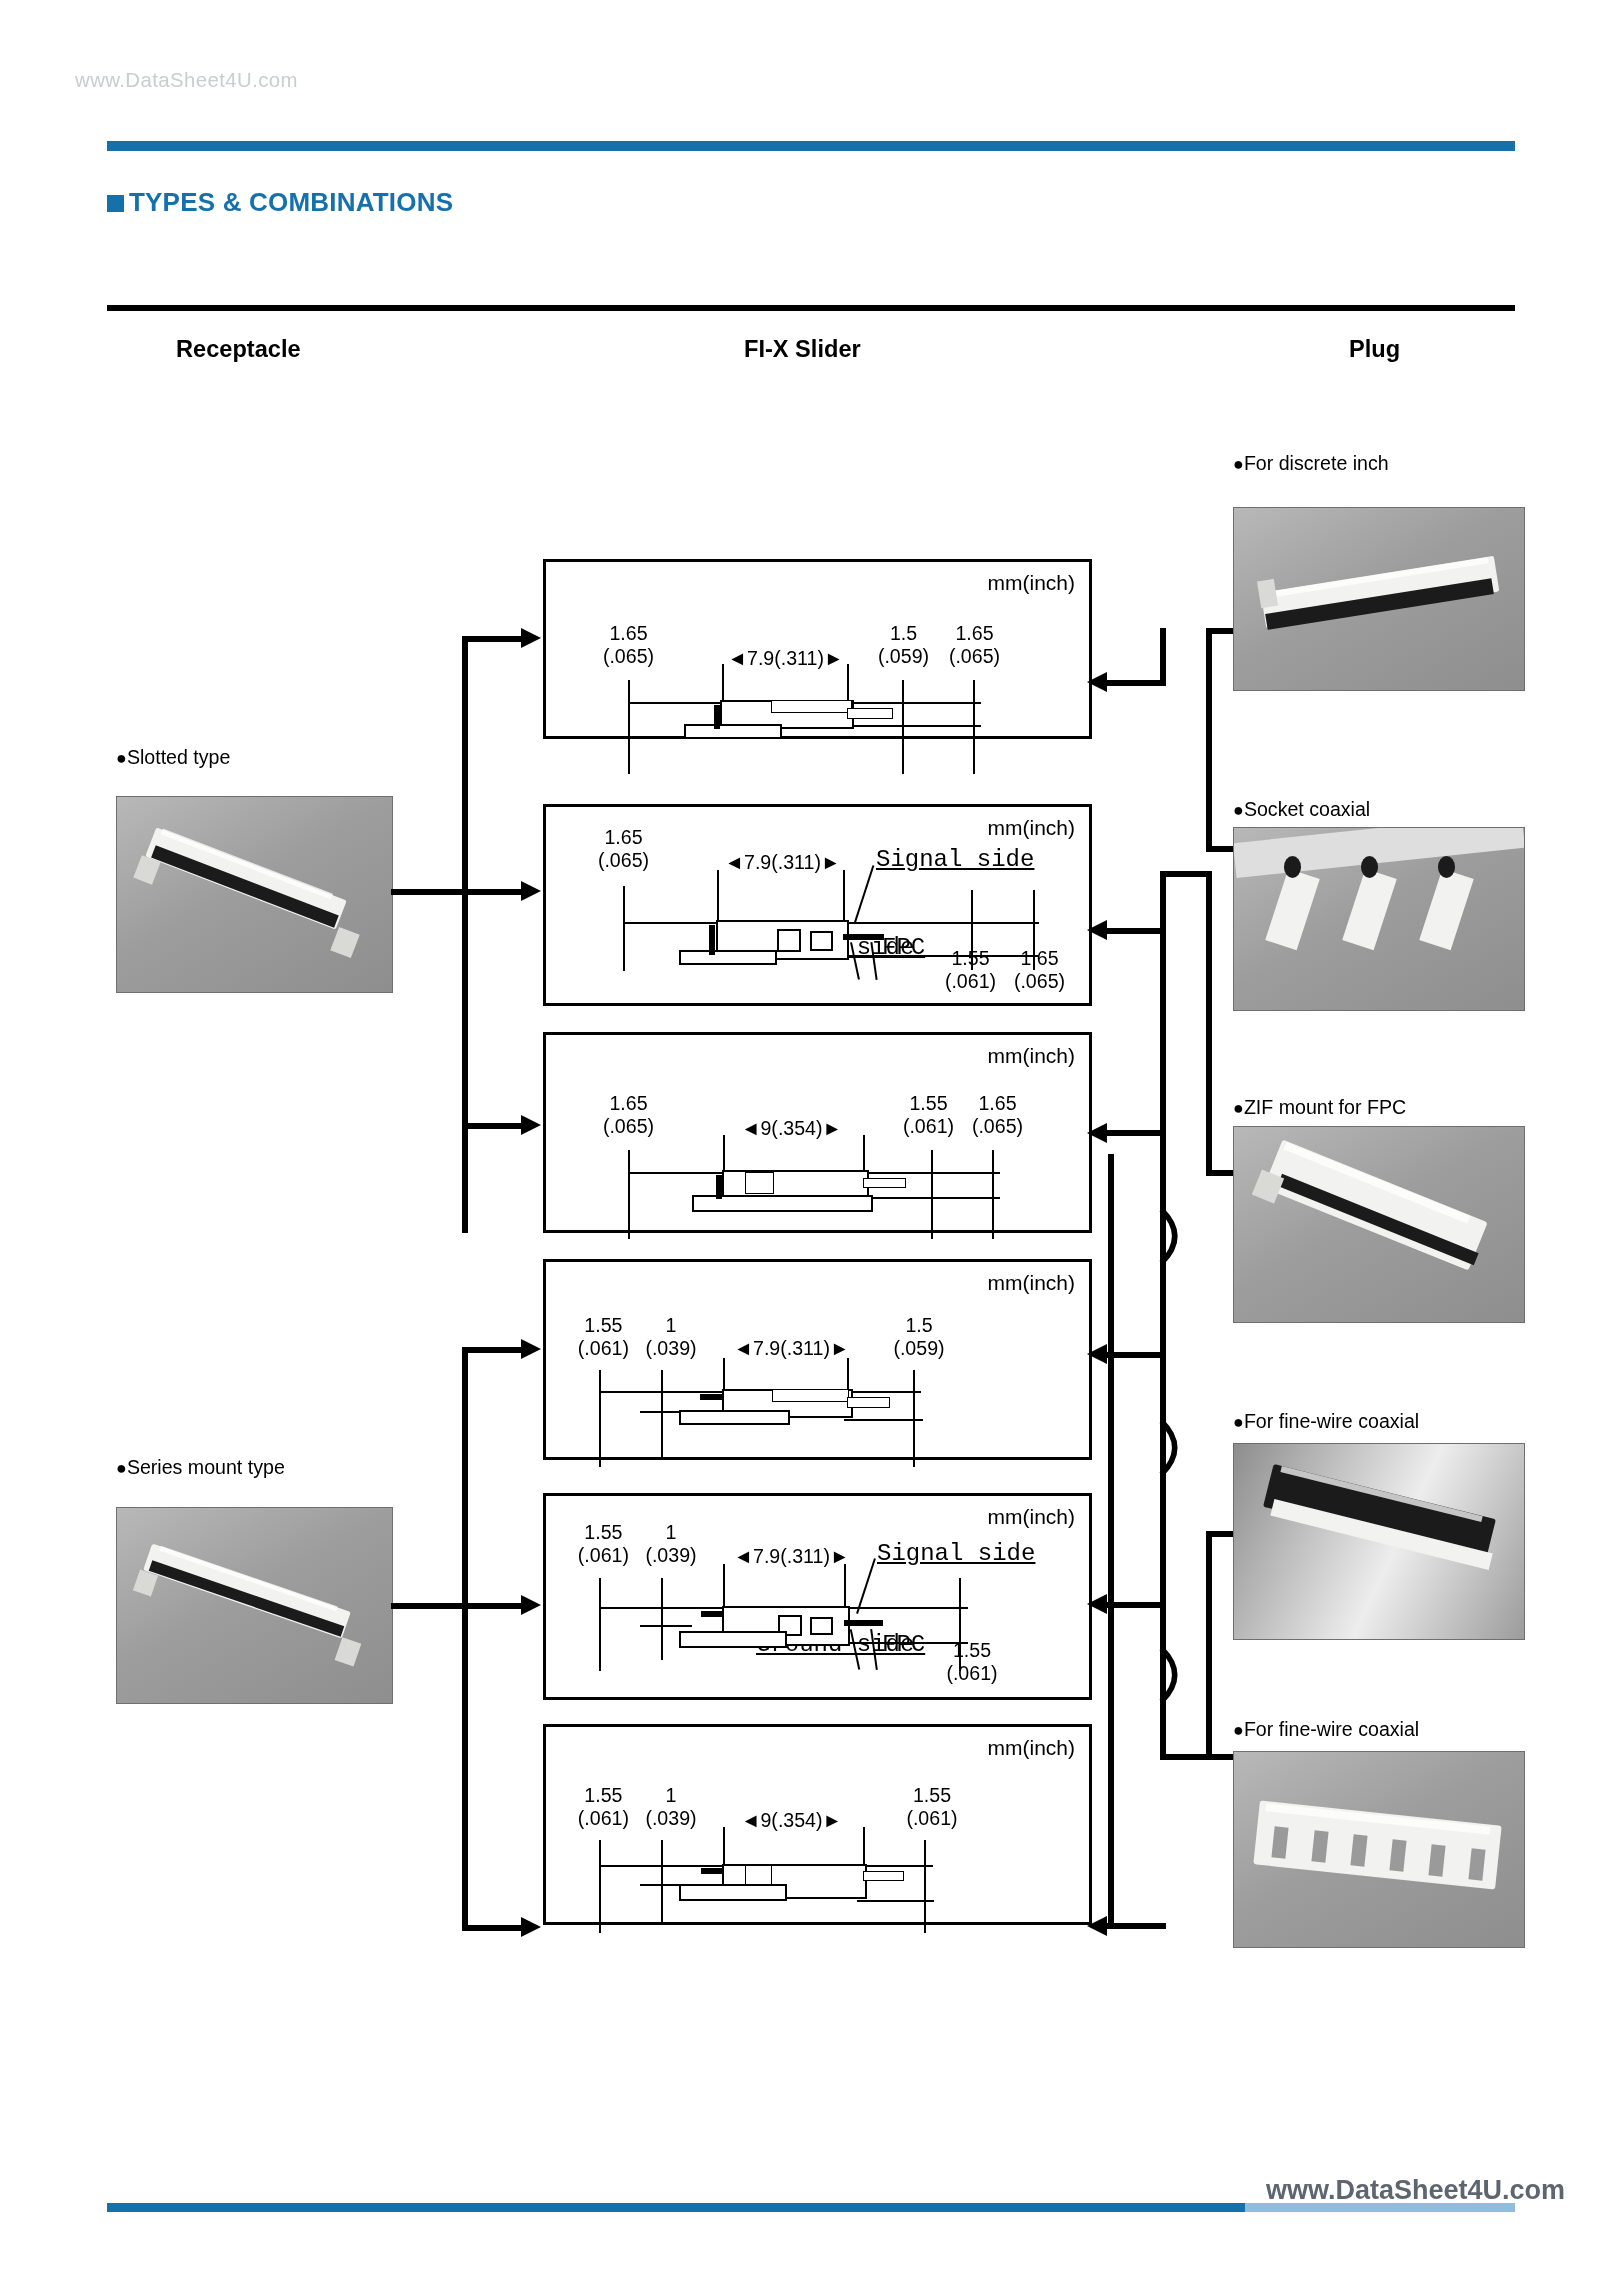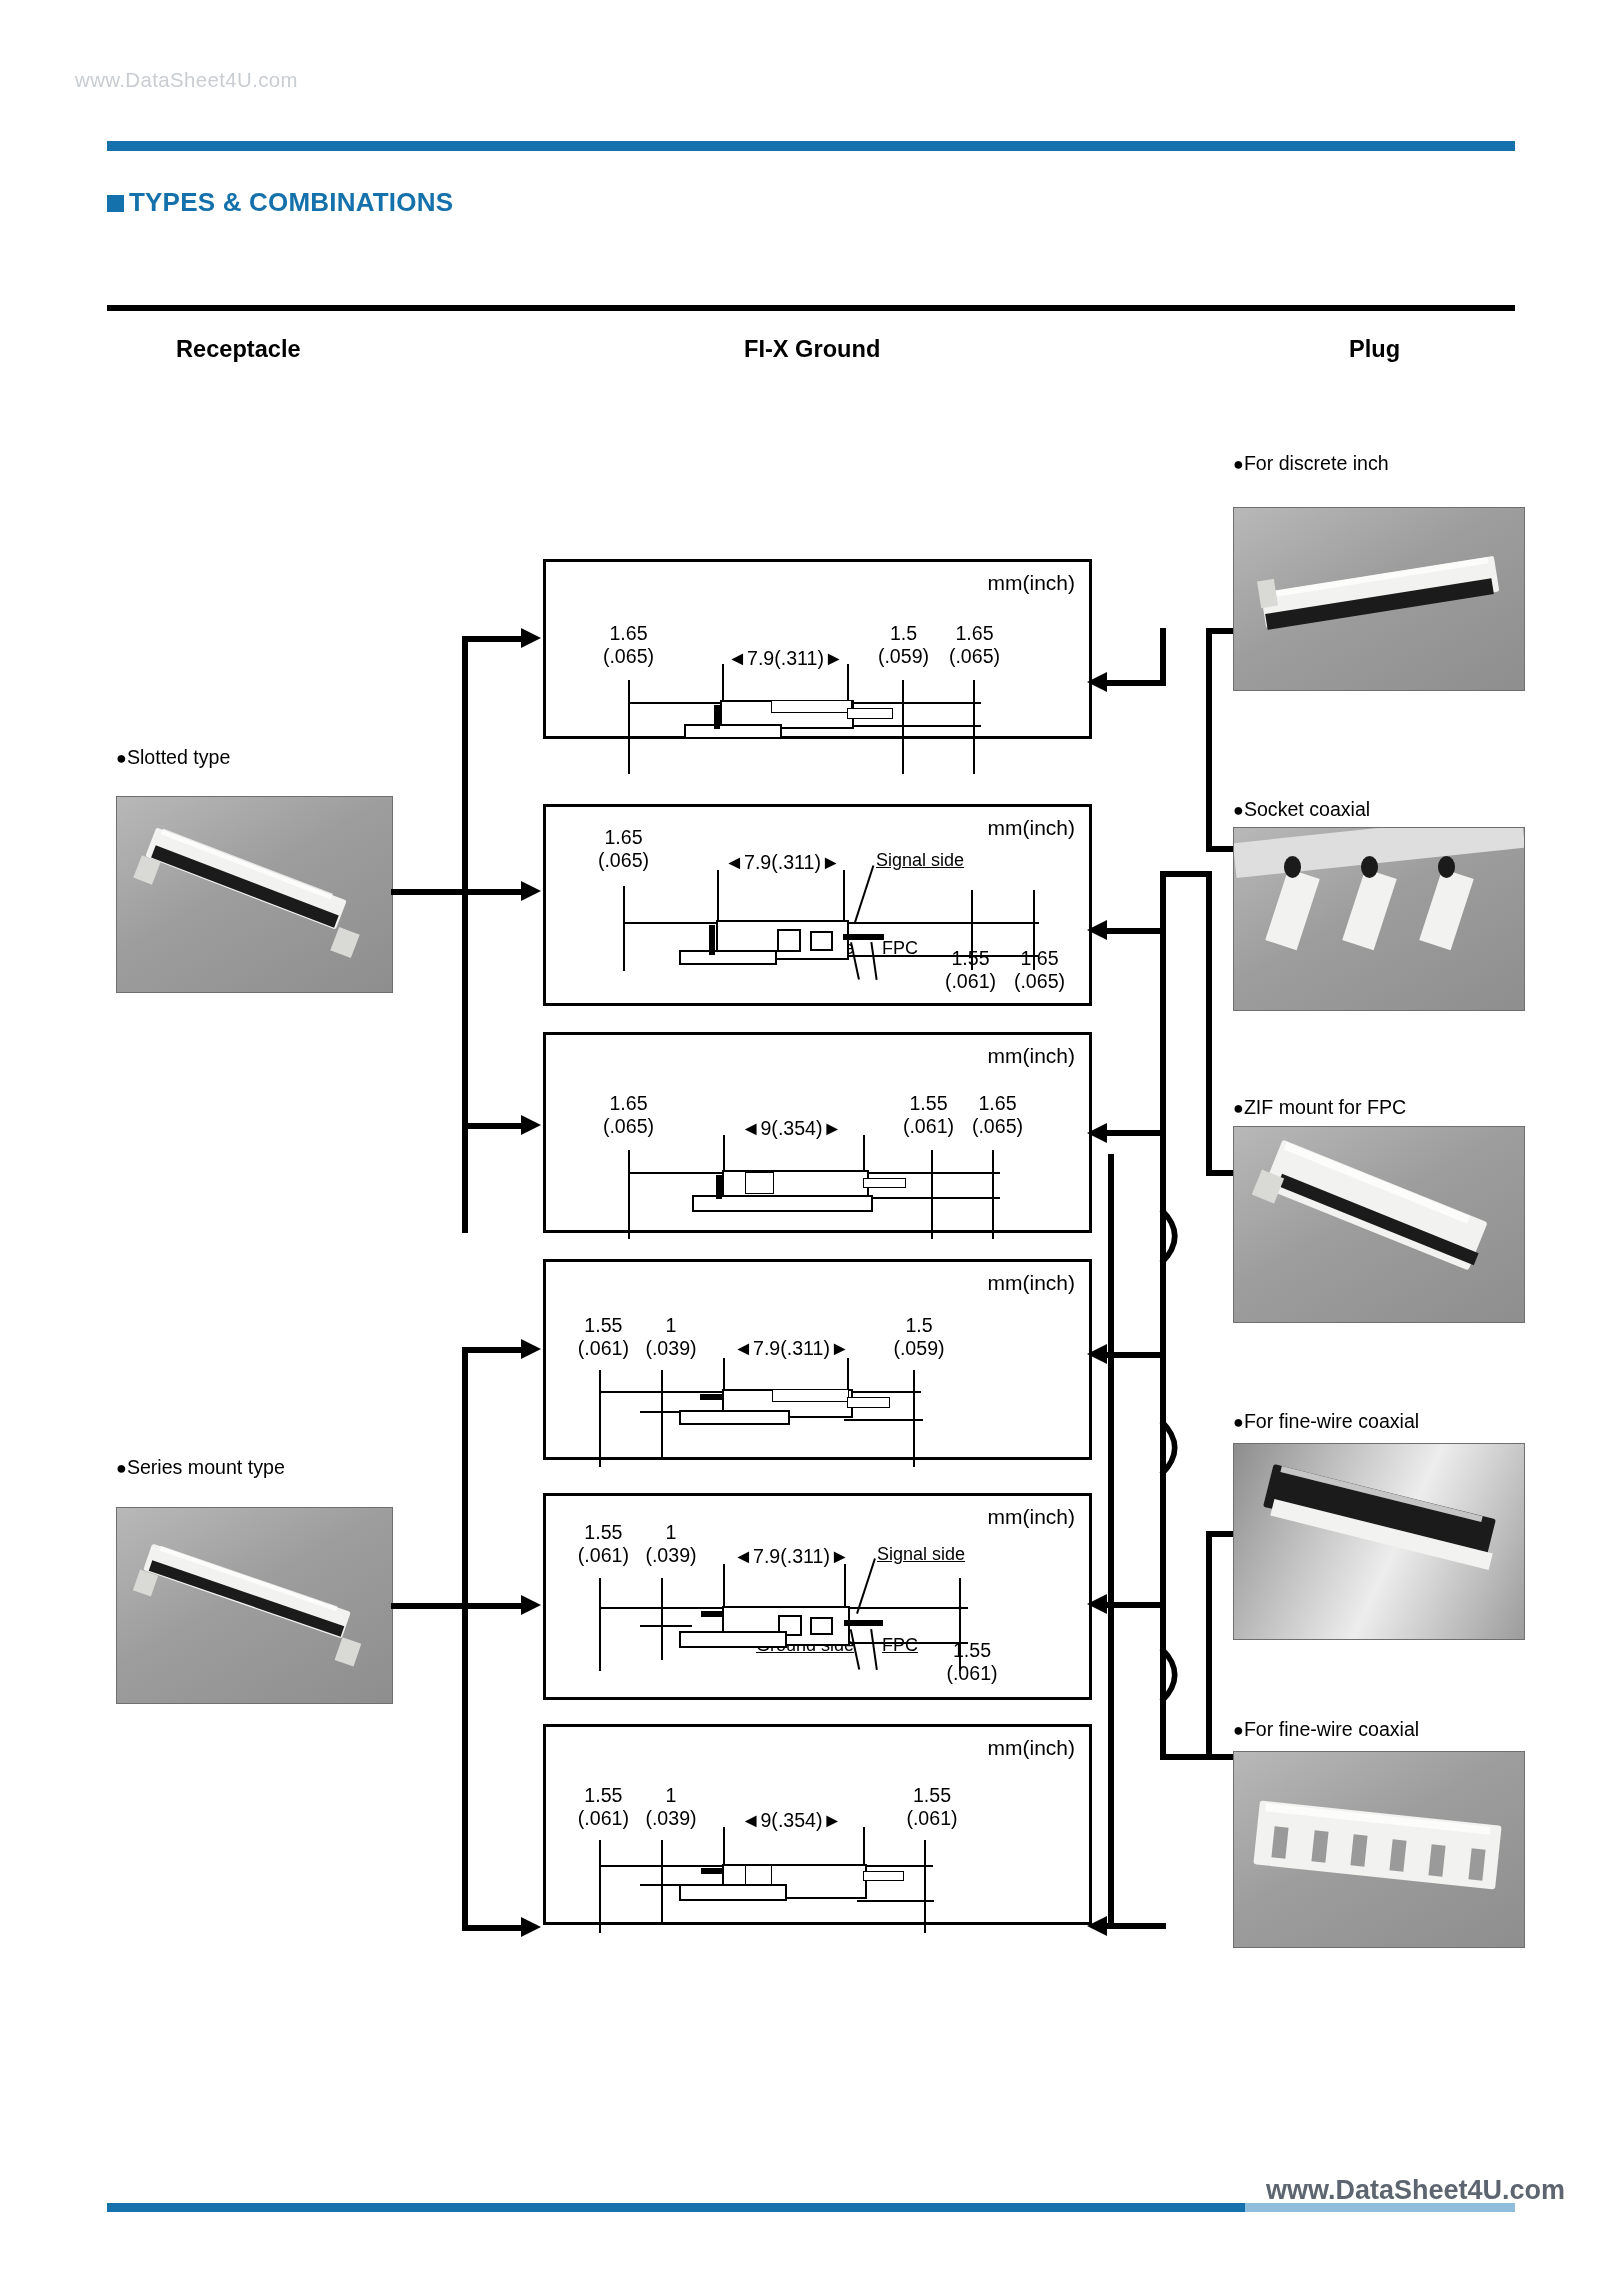--- a/index.html
+++ b/index.html
@@ -34,21 +34,21 @@
   
   .photo{background:linear-gradient(150deg,#b8b8b8 0%,#9d9d9d 45%,#8e8e8e 100%);
          border:0.8px solid #6f6f6f;overflow:hidden;position:absolute;}
   .photo .body{position:absolute;background:#f2f2f0;}
   .photo .dark{position:absolute;background:#1b1b1b;}
   .photo .mid{position:absolute;background:#d9d9d6;}
   .photo .hl{position:absolute;background:#ffffff;opacity:.75;}
 
   
   .dbox{position:absolute;border:3.1px solid #000;background:#fff;}
-  .dlabel{position:absolute;font-size:18px;white-space:pre;line-height:22px;}
+  .dlabel{position:absolute;font-size:24px;white-space:pre;line-height:22px;font-family:Liberation Mono, monospace;}
   .unit{position:absolute;font-size:21px;right:14px;top:9.4px;}
   .dim-num{position:absolute;font-size:19.6px;text-align:center;line-height:23px;white-space:pre;}
 
   
   .vline{position:absolute;background:#000;width:1.6px;}
   .hline{position:absolute;background:#000;height:1.6px;}
   .thick{position:absolute;background:#000;}
 
   
   .flow{position:absolute;background:#000;}
@@ -59,21 +59,21 @@
 </style>
 </head>
 <body>
 
 <div class="abs" id="watermark-top">www.DataSheet4U.com</div>
 <div class="abs" id="top-rule"></div>
 <div class="abs" id="section-heading"><span class="sq"></span><span>TYPES &amp; COMBINATIONS</span></div>
 <div class="abs" id="col-rule"></div>
 
 <div class="abs col-title" id="title-receptacle">Receptacle</div>
-<div class="abs col-title" id="title-series">FI-X Ground</div>
+<div class="abs col-title" id="title-series">FI-X Slider</div>
 <div class="abs col-title" id="title-plug">Plug</div>
 
 <div class="abs caption" style="left:116px;top:699px;">
   <div><span class="bullet">●</span><span>Slotted type</span></div>
   <div>Right-angle</div>
   <div>With metallic shell</div>
   <div>P/N : FI-X※S-HF</div>
 </div>
 <div class="photo" style="left:116px;top:796px;width:275px;height:195px;">
   <div class="body" style="left:27px;top:66px;width:204px;height:31px;transform:rotate(21deg);border-radius:2.4px;"></div>

